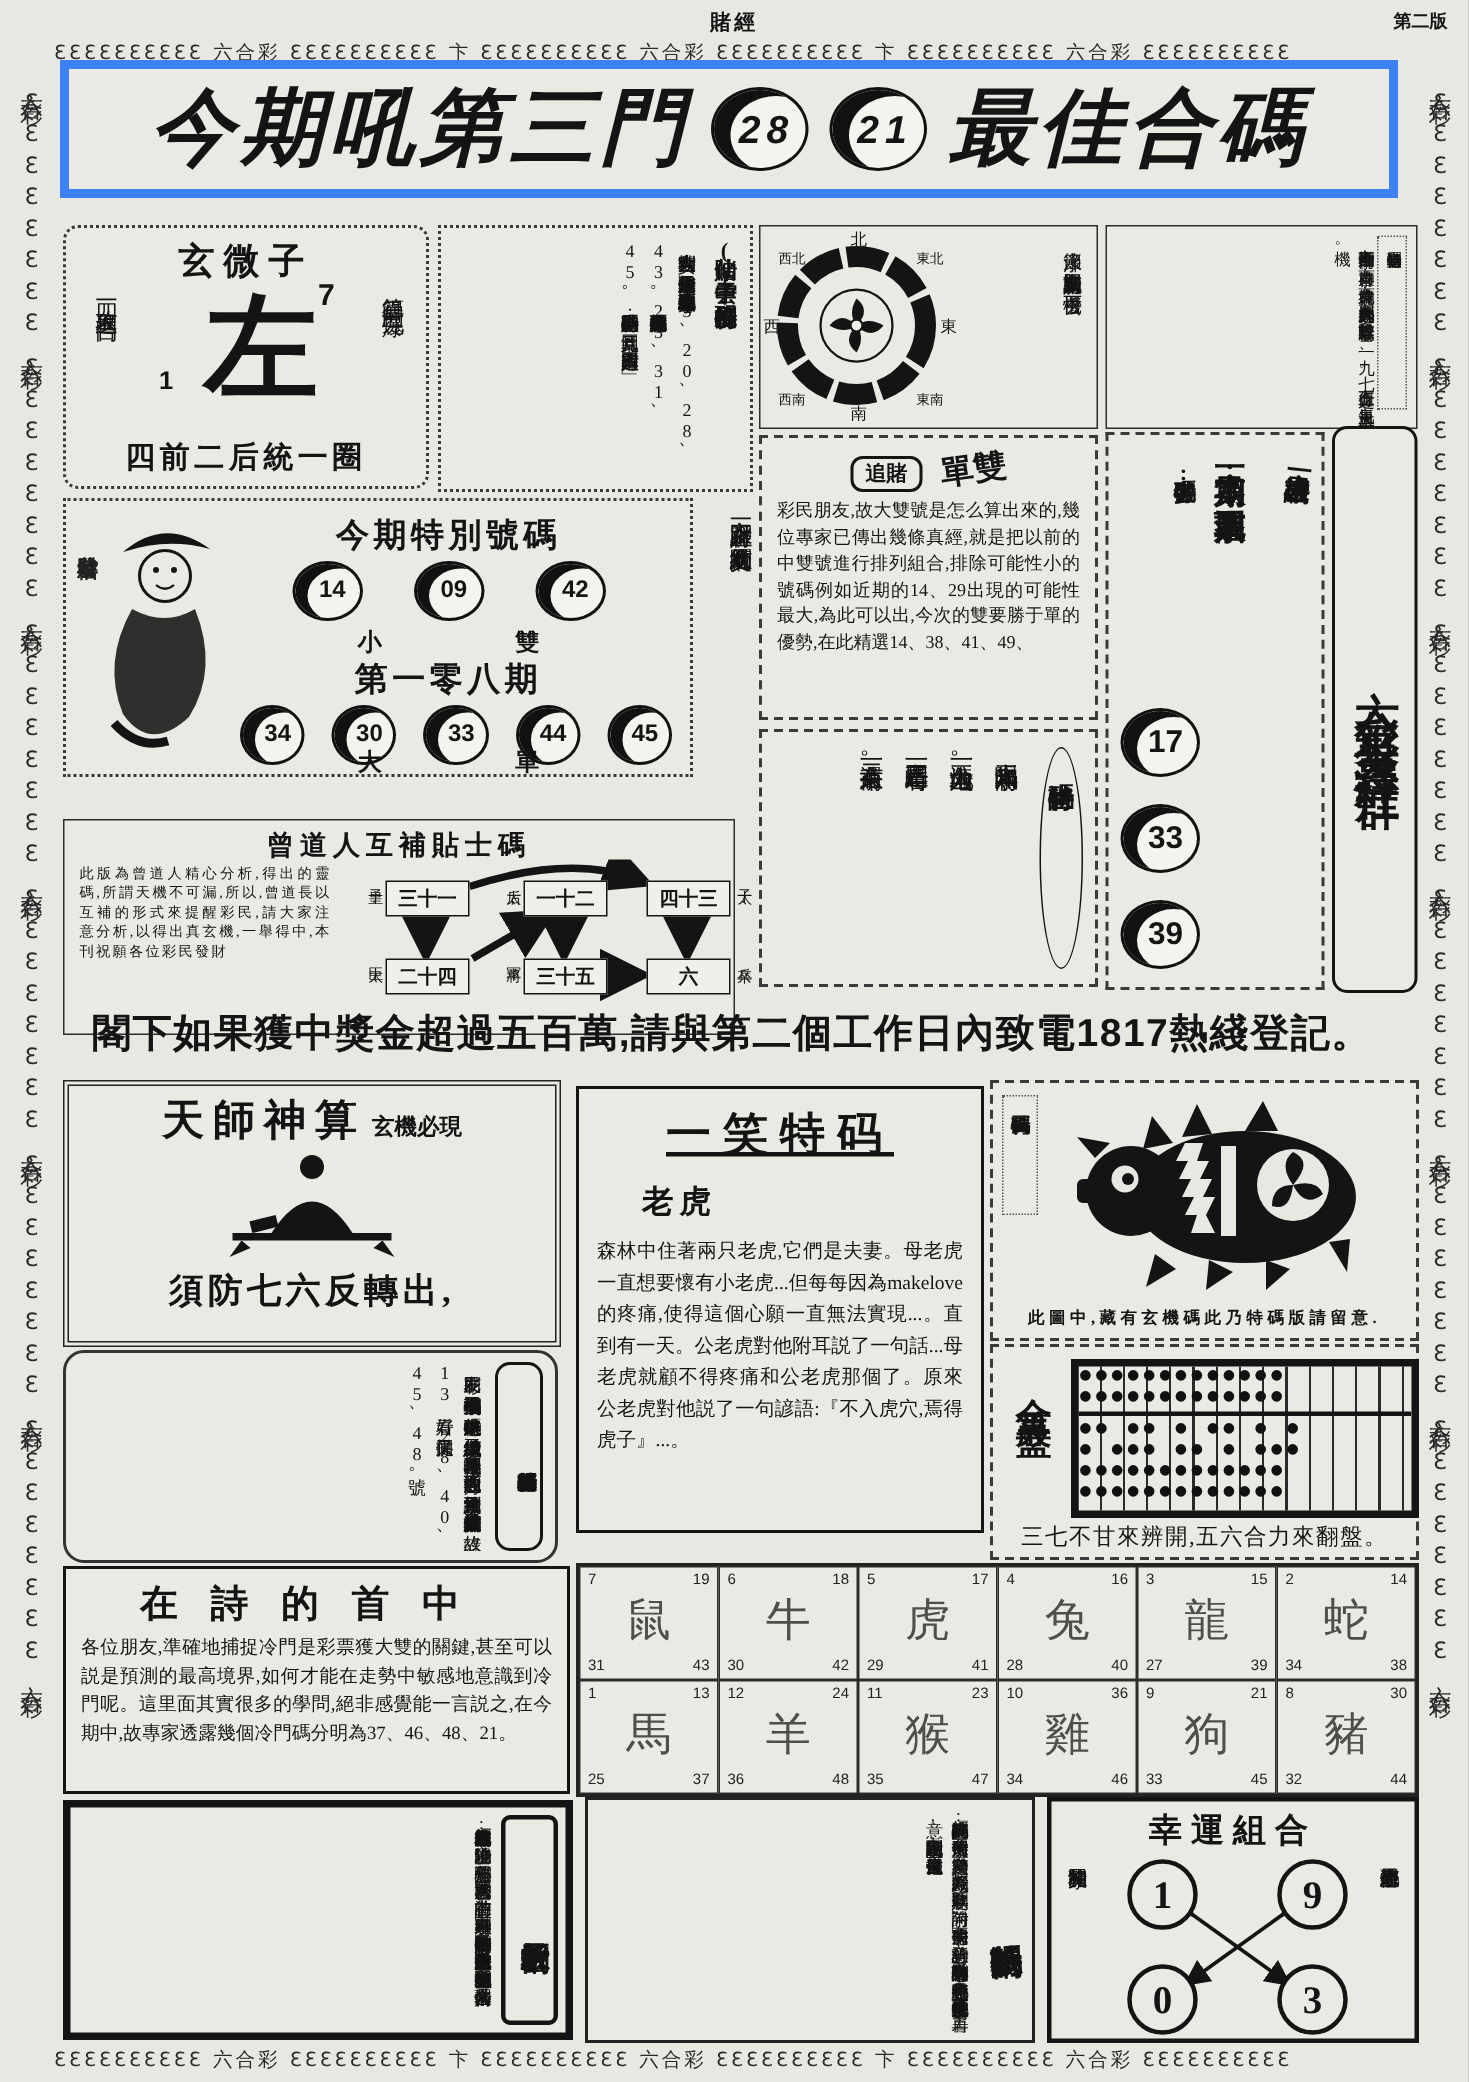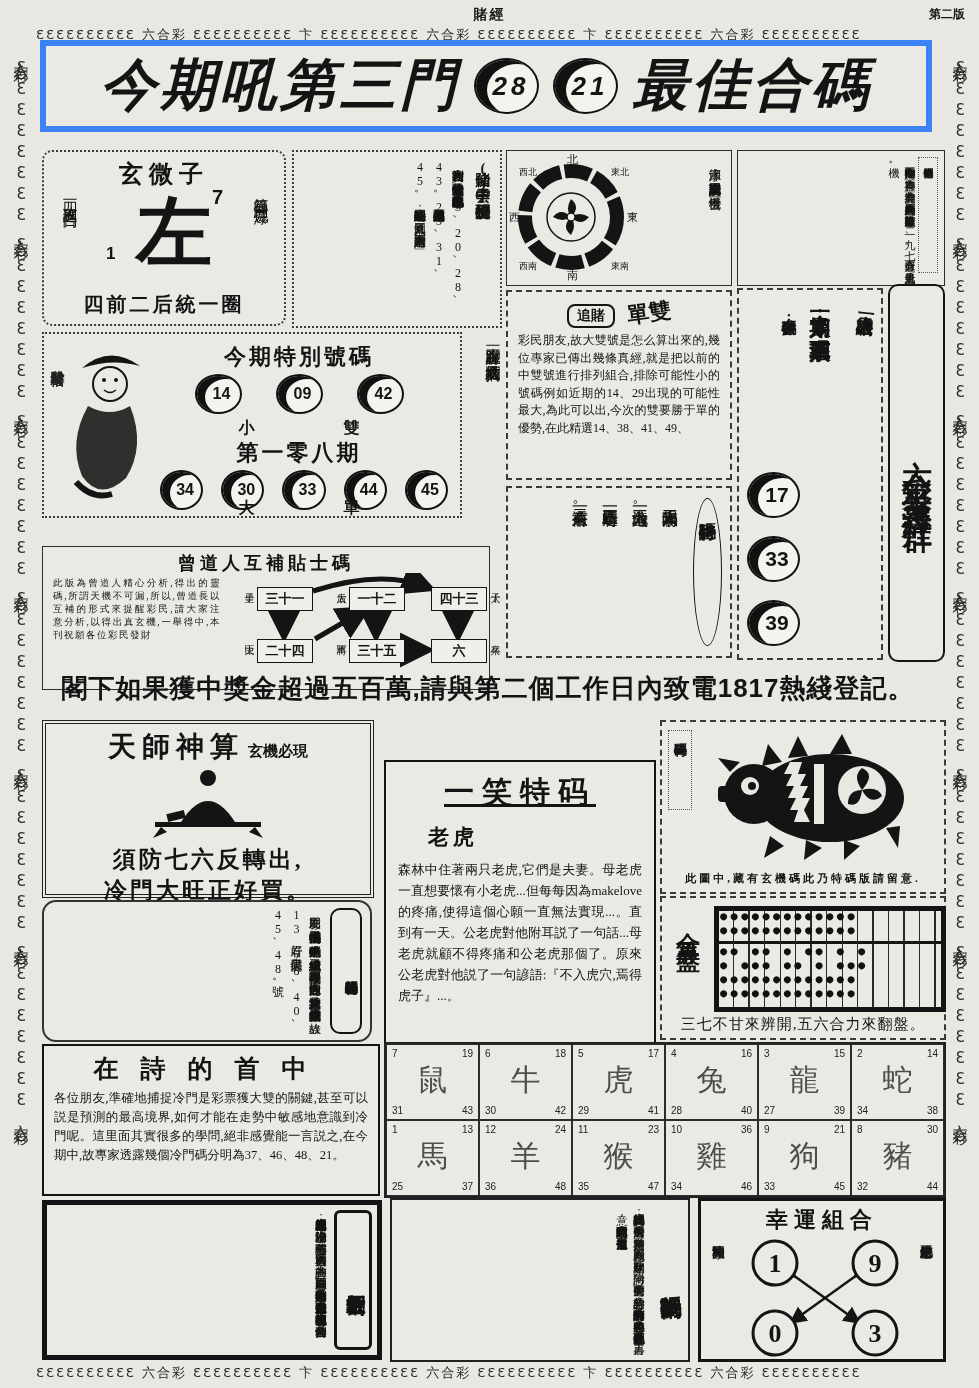--- a/index.html
+++ b/index.html
@@ -215,24 +215,23 @@
     </div>
     <svg width="150" height="74" viewBox="0 0 150 74">
       <circle cx="75" cy="12" r="8" fill="#141414"></circle>
       <path d="M48 56 Q75 14 102 56 Z" fill="#141414"></path>
       <rect x="22" y="56" width="106" height="5" fill="#141414"></rect>
       <path d="M28 61 L20 72 L34 66 Z" fill="#141414"></path>
       <path d="M122 61 L130 72 L116 66 Z" fill="#141414"></path>
       <rect x="34" y="46" width="18" height="8" fill="#141414" transform="rotate(-14 43 50)"></rect>
     </svg>
     <div style="font-size:23px;font-weight:bold;letter-spacing:3px;text-align:center;">須防七六反轉出,</div>
-    <div style="font-size:23px;font-weight:bold;letter-spacing:3px;">冷門大旺正好買。</div>
-  </div>
-
-  <div class="abs box solid2" style="left:384px;top:724px;width:272px;height:298px;padding:10px 12px;margin-top:36px;">
+  </div>
+
+  <div class="abs box solid2" style="left:384px;top:724px;width:272px;height:298px;padding:10px 12px;">
     <div style="text-align:center;font-size:30px;font-weight:bold;letter-spacing:8px;text-decoration:underline;">一笑特码</div>
     <div style="margin:10px 0 8px 30px;font-size:21px;font-weight:bold;letter-spacing:4px;">老虎</div>
     <div style="font-size:13px;line-height:21px;text-align:justify;">森林中住著兩只老虎,它們是夫妻。母老虎一直想要懷有小老虎...但每每因為makelove的疼痛,使得這個心願一直無法實現...。直到有一天。公老虎對他附耳説了一句話...母老虎就顧不得疼痛和公老虎那個了。原來公老虎對他説了一句諺語:『不入虎穴,焉得虎子』...。</div>
   </div>
 
   <div class="abs box dashed" style="left:660px;top:720px;width:286px;height:174px;">
     <div class="abs v" style="left:6px;top:8px;height:74px;font-size:13px;font-weight:bold;border:1px dotted #555;padding:2px;">特碼圖</div>
     <svg class="abs" style="left:48px;top:6px;" width="204" height="134" viewBox="0 0 204 134">
       <ellipse cx="120" cy="70" rx="74" ry="44" fill="#141414"></ellipse>
       <circle cx="44" cy="66" r="30" fill="#141414"></circle>

